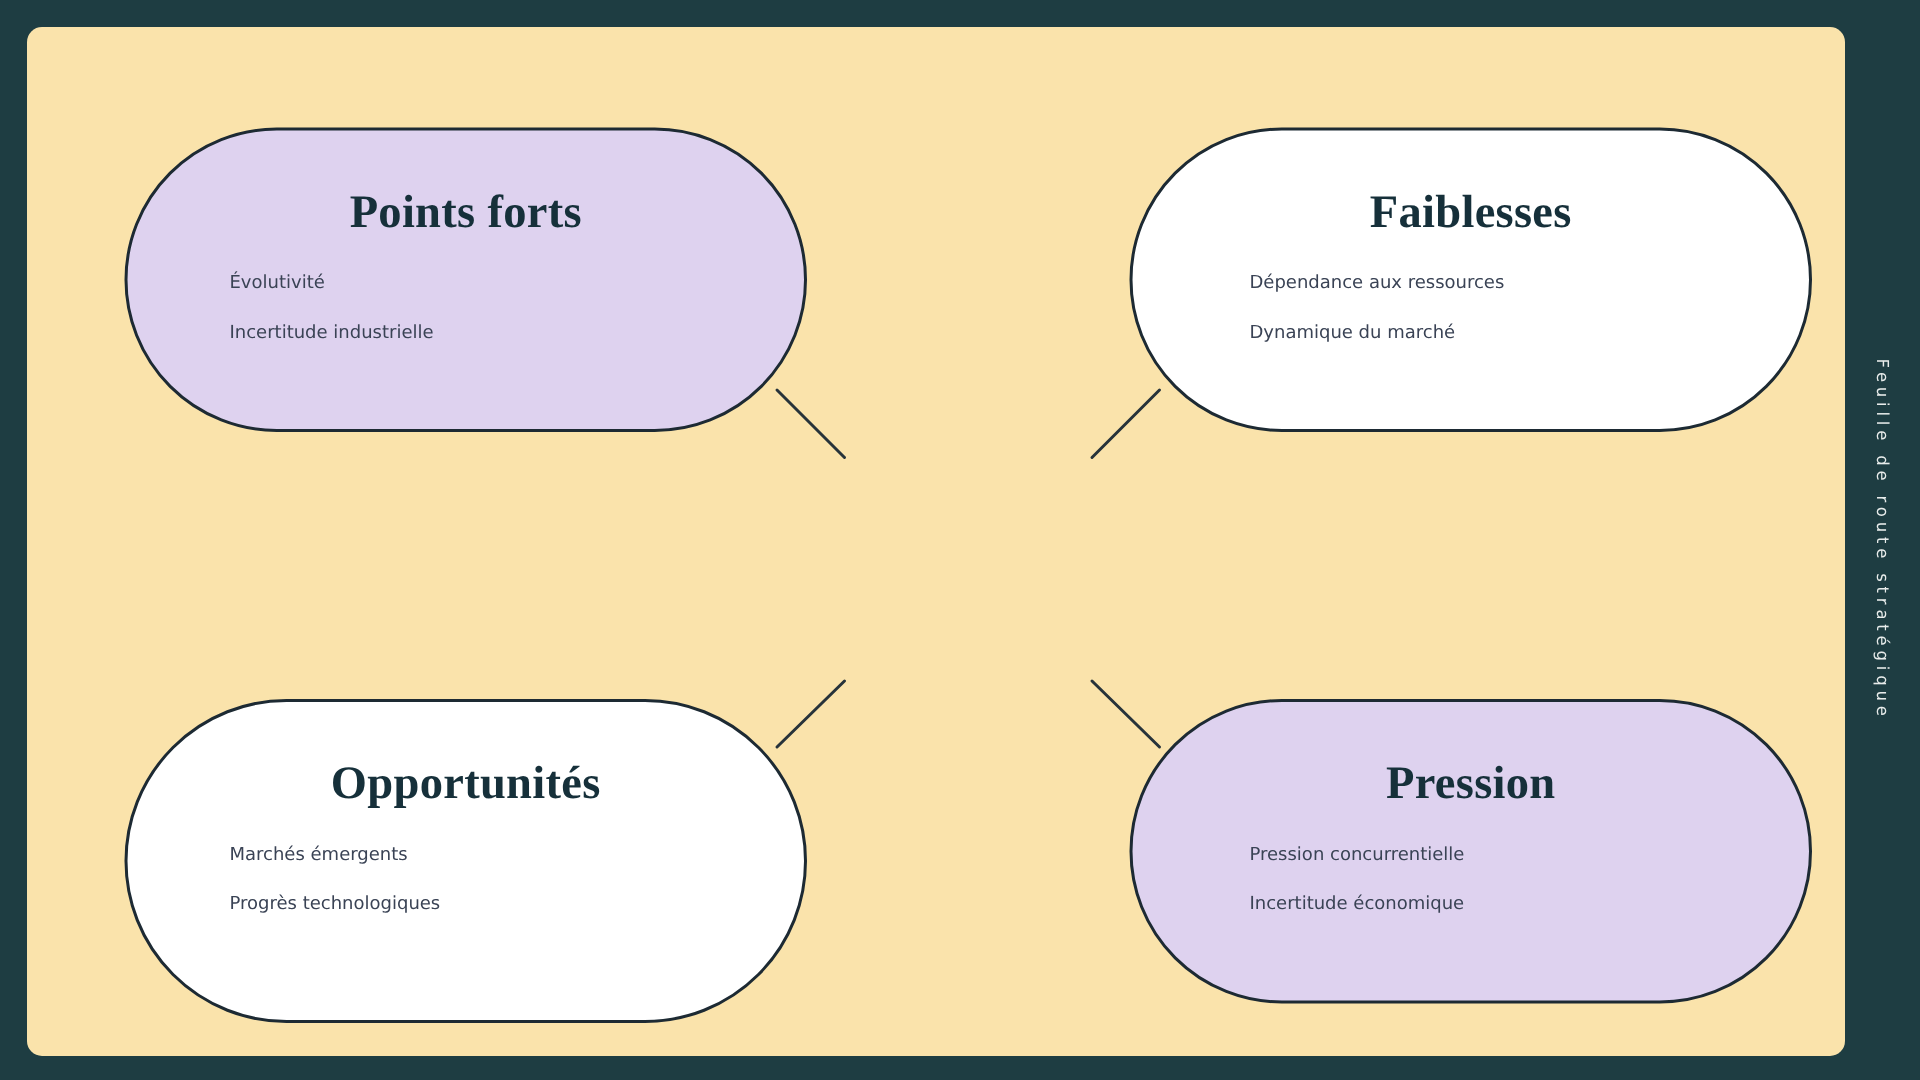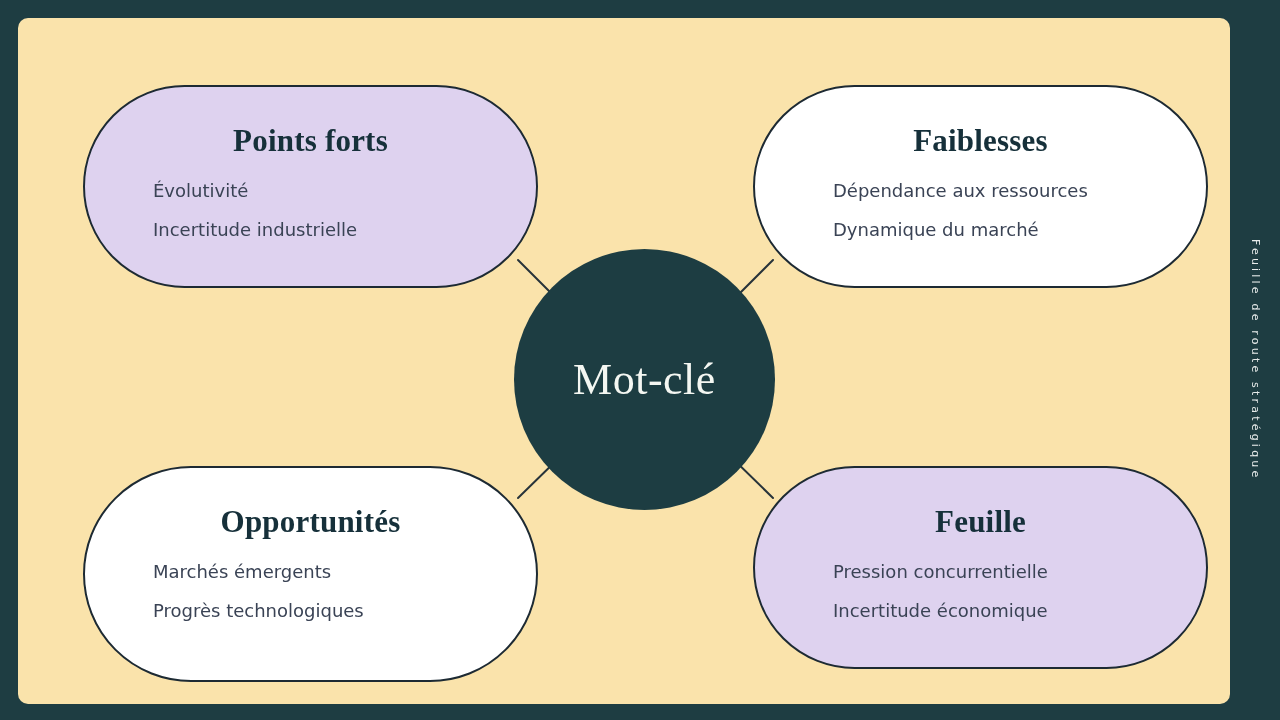--- a/index.html
+++ b/index.html
@@ -70,21 +70,21 @@
 
   .pill-items {
     margin-top: 26px;
     width: 100%;
     box-sizing: border-box;
     padding-left: 68px;
     padding-right: 28px;
   }
   .pill-item {
     font-family: "DejaVu Sans", sans-serif;
-    font-size: 18px;
+    font-size: 12px;
     line-height: 1;
     color: #3a4355;
     margin-bottom: 21px;
     white-space: nowrap;
   }
   .pill-item:last-child { margin-bottom: 0; }
 
   
   #pill-strengths      { left: 65px;  top: 67px;  width: 455px; height: 203px; }
   #pill-weaknesses     { left: 735px; top: 67px;  width: 455px; height: 203px; }
@@ -172,30 +172,27 @@
 
     <div class="pill light" id="pill-opportunities">
       <div class="pill-title">Opportunités</div>
       <div class="pill-items">
         <div class="pill-item">Marchés émergents</div>
         <div class="pill-item">Progrès technologiques</div>
       </div>
     </div>
 
     <div class="pill lav" id="pill-threats">
-      <div class="pill-title">Feuille</div>
+      <div class="pill-title">Pression</div>
       <div class="pill-items">
         <div class="pill-item">Pression concurrentielle</div>
         <div class="pill-item">Incertitude économique</div>
       </div>
     </div>
 
-    <div id="core">
-      <span id="core-label">Mot-clé</span>
-    </div>
 
   </div>
 
   <div id="side-caption">
     <span id="side-caption-text">Feuille de route stratégique</span>
   </div>
 
 </div>
 
 </body></html>

